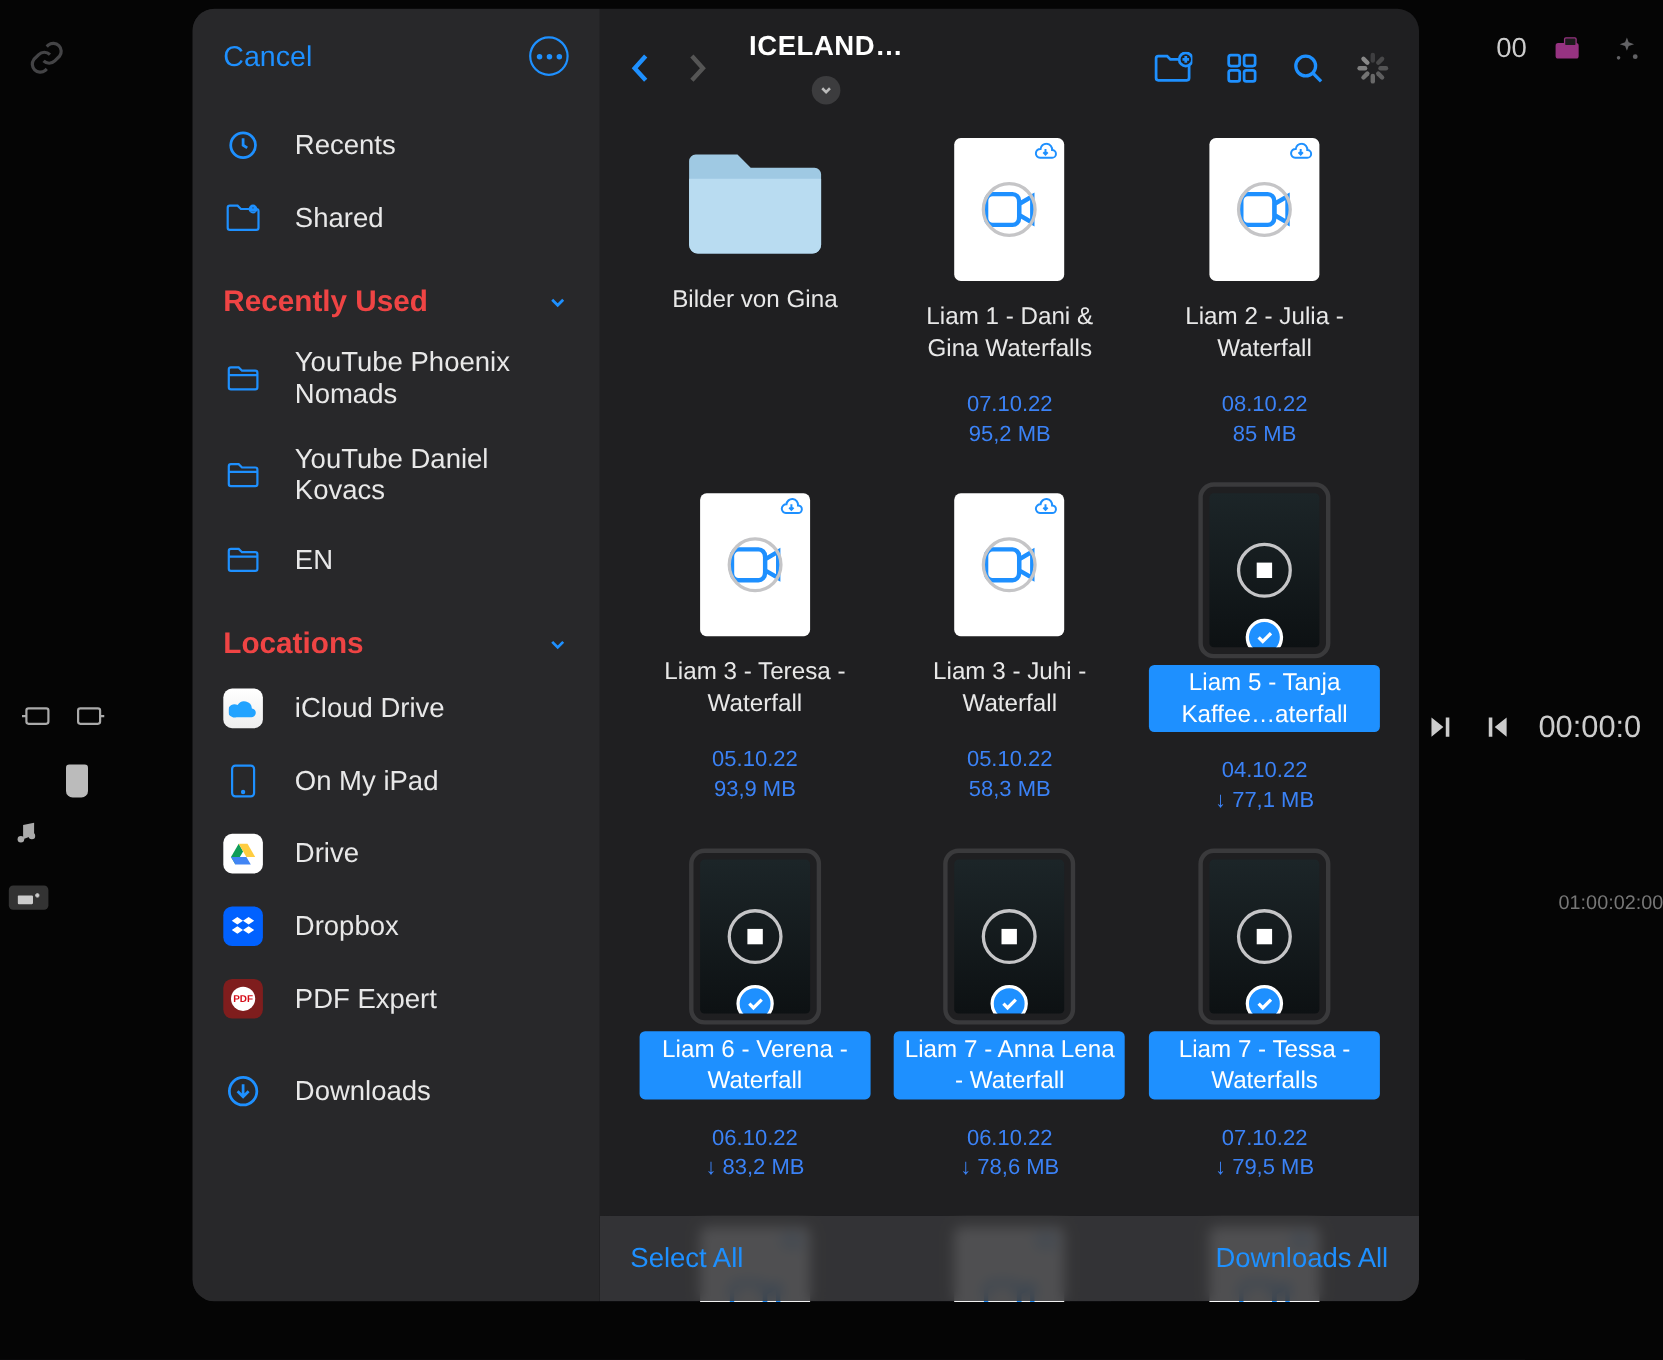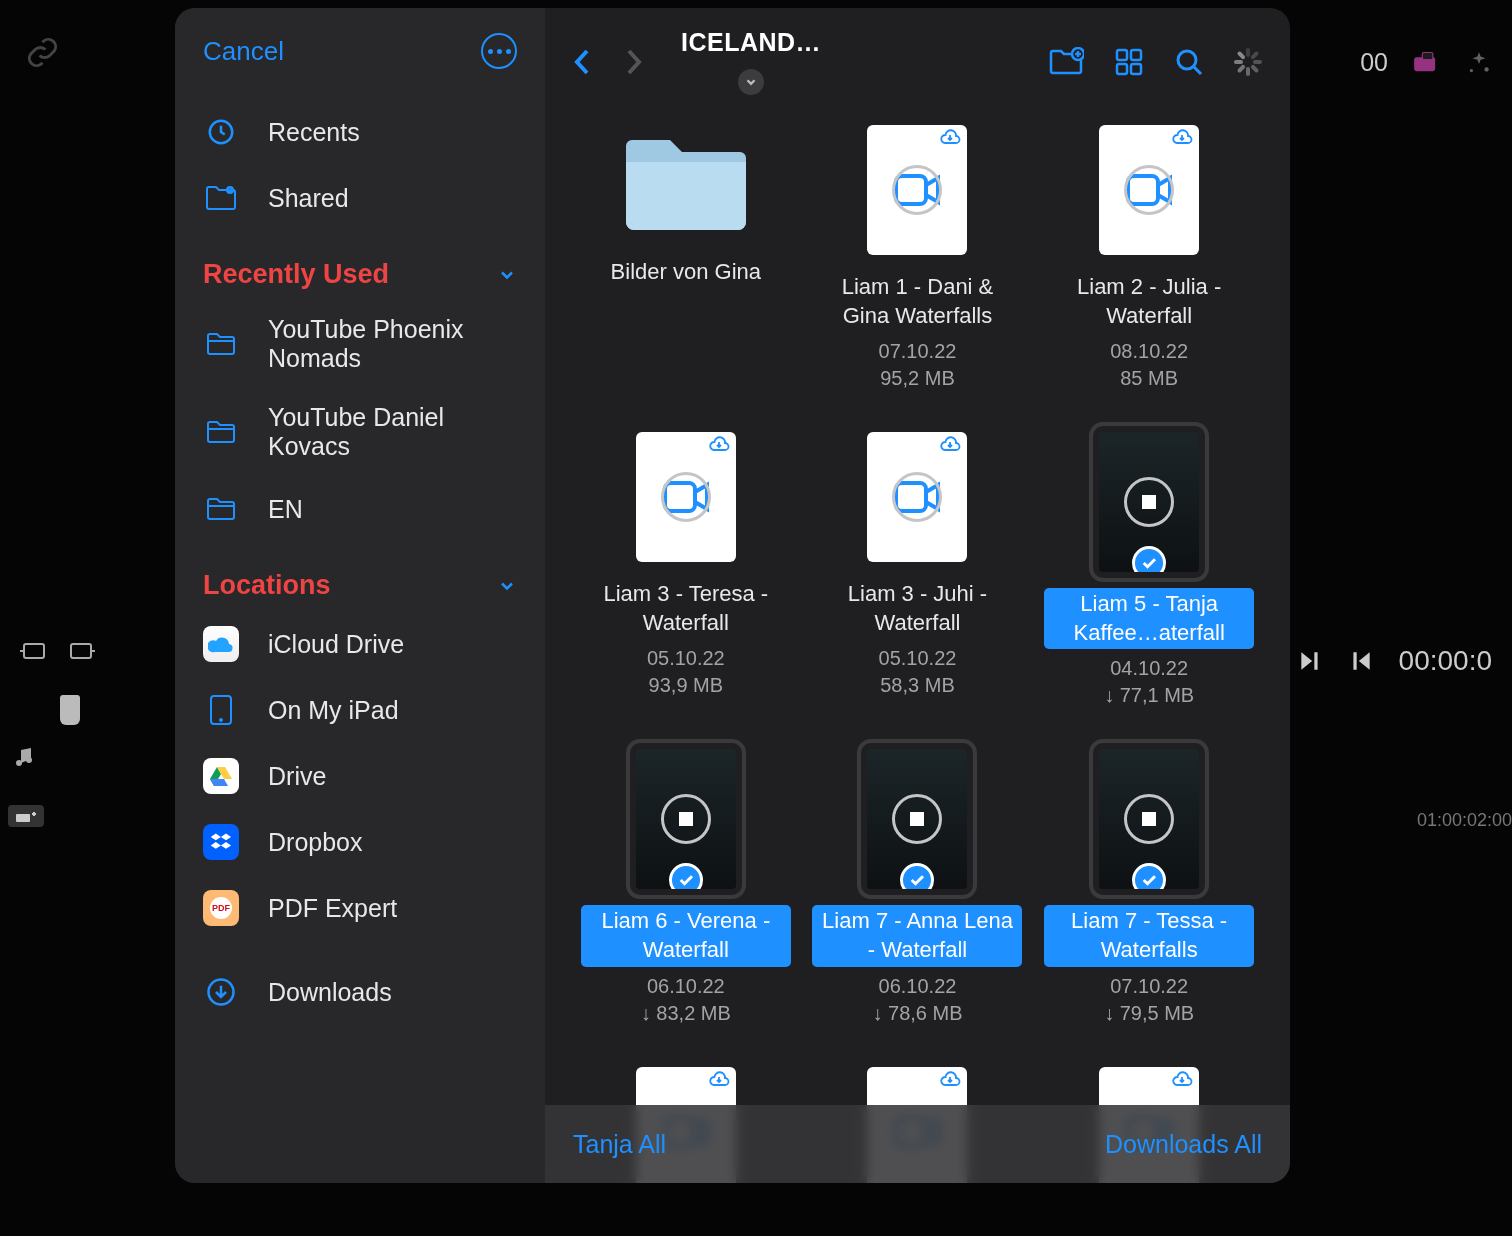--- a/index.html
+++ b/index.html
@@ -1,19 +1,19 @@
 <!DOCTYPE html>
 <html><head>
 <meta charset="utf-8">
 <style>
   * { box-sizing: border-box; margin: 0; padding: 0; font-family: -apple-system, 'Helvetica Neue', Helvetica, Arial, sans-serif; }
   body { background: #000; width: 1512px; height: 1236px; overflow: hidden; position: relative; color: #fff; }
   .bg-app { position: absolute; inset:0; background:#050505; }
   .bg-link-icon { position:absolute; top:35px; left:25px; width:35px; height:35px; opacity:0.6; }
-  .bg-top-right { position:absolute; top:48px; right:20px; display:flex; gap:25px; align-items:center; }
+  .bg-top-right { position:absolute; top:30px; right:20px; display:flex; gap:25px; align-items:center; }
   .bg-timecode { color:#ccc; font-size:25px; font-weight:500; }
   .bg-cam-icon { width:28px; height:24px; opacity:0.8; }
   .bg-sparkle { width:26px; height:26px; opacity:0.7; }
   .bg-tracks-left { position:absolute; top:640px; left:0; width:120px; }
   .bg-tracks-left .row { display:flex; gap:15px; align-items:center; margin-bottom:40px; padding-left:20px; }
   .bg-slider-handle { position:absolute; top:695px; left:60px; width:20px; height:30px; background:#bbb; border-radius:3px 3px 6px 6px; }
 
   .bg-transport { position:absolute; top:645px; right:20px; display:flex; gap:25px; align-items:center; color:#ccc; font-size:28px; }
   .bg-tl-marker { position:absolute; top:810px; right:0; color:#777; font-size:18px; }
 
@@ -35,21 +35,21 @@
 
   .sb-section { margin-top:18px; }
   .sb-header { display:flex; align-items:center; justify-content:space-between; padding:10px 0; }
   .sb-header .title { color:#ef4444; font-size:27px; font-weight:700; }
   .sb-header .chev { color:#1e90ff; }
 
   .app-icon { width:36px; height:36px; border-radius:8px; display:flex; align-items:center; justify-content:center; font-size:18px; }
   .icloud-bg { background:linear-gradient(#fff,#eee); }
   .drive-bg { background:#fff; }
   .dropbox-bg { background:#0061ff; }
-  .pdf-bg { background:#fdba74; color:#fff; font-weight:700; font-size:14px; }
+  .pdf-bg { background:#7f1d1d; color:#fff; font-weight:700; font-size:14px; }
 
   .main { flex:1; display:flex; flex-direction:column; }
   .toolbar { display:flex; align-items:center; gap:30px; padding:20px 28px; }
   .nav-back { color:#1e90ff; }
   .nav-fwd { color:#555; }
   .title-wrap { display:flex; align-items:center; gap:12px; margin-left:8px;flex-direction:column; }
   .folder-title { color:#fff; font-size:25px; font-weight:700; letter-spacing:0.5px; }
   .title-chip { width:26px; height:26px; background:#3c3c3e; border-radius:50%; display:flex; align-items:center; justify-content:center; }
   .tb-spacer { flex:1; }
   .tb-icon { color:#1e90ff; }
@@ -62,21 +62,21 @@
   .thumb { width:100px; height:130px; background:#fff; border-radius:6px; position:relative; display:flex; align-items:center; justify-content:center; overflow:hidden; }
   .thumb.folder-t { width:140px; height:115px; background:none; border-radius:0; }
   .thumb.img-t { width:100px; height:140px; background:linear-gradient(#1c2528,#0d1113); }
   .thumb.sel-frame { outline:4px solid #3a3a3c; outline-offset:6px; border-radius:4px; }
   .cloud-badge { position:absolute; top:4px; right:6px; }
   .progress-ring { position:absolute; width:50px; height:50px; border:3px solid #c5c5c7; border-radius:50%; display:flex; align-items:center; justify-content:center; }
   .stop-sq { width:14px; height:14px; background:#fff; }
   .check-badge { position:absolute; width:34px; height:34px; background:#1e90ff; border:3px solid #fff; border-radius:50%; display:flex; align-items:center; justify-content:center; bottom:-8px; left:50%; transform:translateX(-50%); }
   .fname { color:#e8e8e8; font-size:22px; margin-top:16px; line-height:1.3; padding:2px 6px; border-radius:5px; }
   .fname.sel { background:#1e90ff; color:#fff; }
-  .fmeta { color:#a3a3a3; font-size:20px; margin-top:6px; line-height:1.35; }
+  .fmeta { color:#3b82f6; font-size:20px; margin-top:22px; line-height:1.35; }
 
   .bottom-bar { position:absolute; bottom:0; left:370px; right:0; height:78px; background:rgba(55,55,57,0.88); display:flex; align-items:center; justify-content:space-between; padding:0 28px; backdrop-filter:blur(6px); }
   .bb-btn { background:none; border:none; color:#1e90ff; font-size:25px; }
 
   svg { display:block; }
 </style>
 </head>
 <body>
 
 <div class="bg-app">
@@ -519,17 +519,17 @@
               <svg width="22" height="16" viewBox="0 0 22 16" fill="none" stroke="#1e90ff" stroke-width="1.8">
                 <path d="M17 14H6a4 4 0 1 1 .5-8A5 5 0 0 1 17 7a3.5 3.5 0 0 1 0 7z"></path>
                 <path d="M11 6v5m-2-2l2 2 2-2"></path>
               </svg>
             </span>
           </div>
         </div>
       </div>
 
     <div class="bottom-bar">
-      <button class="bb-btn">Tanja All</button>
+      <button class="bb-btn">Select All</button>
       <button class="bb-btn">Downloads All</button>
     </div>
   </div>
 </div>
 
 </body></html>

